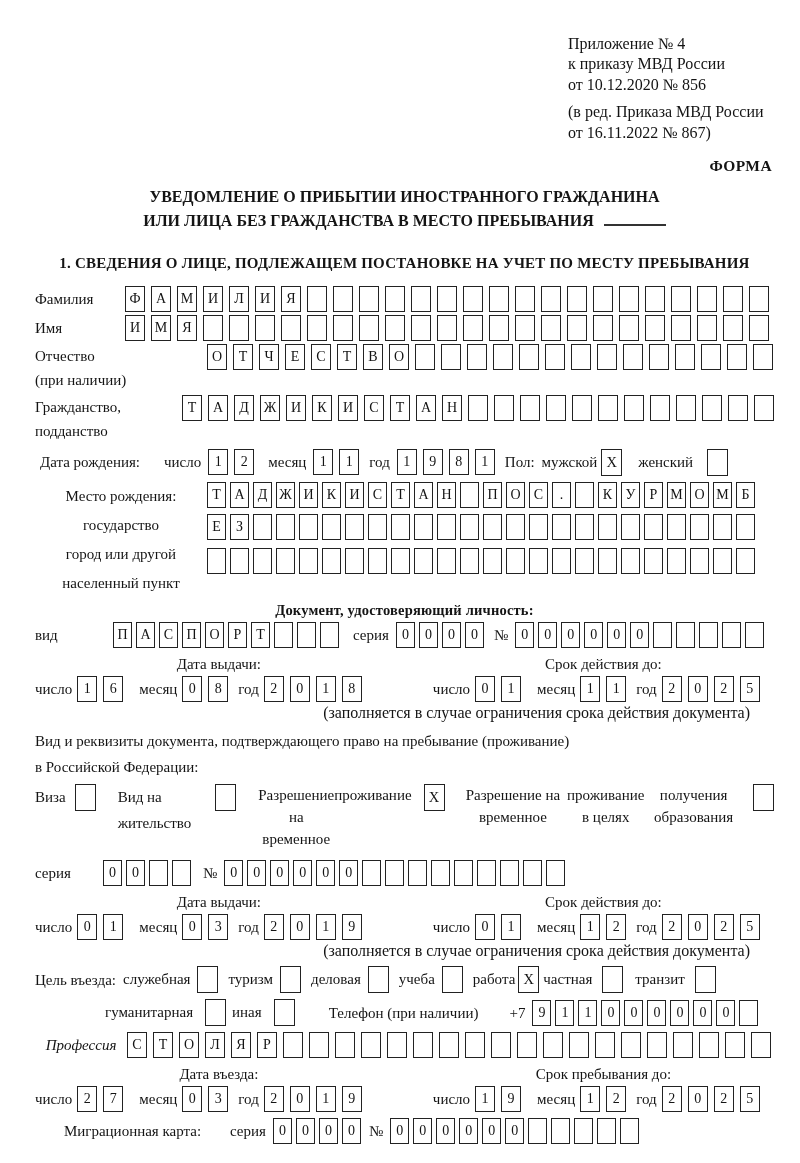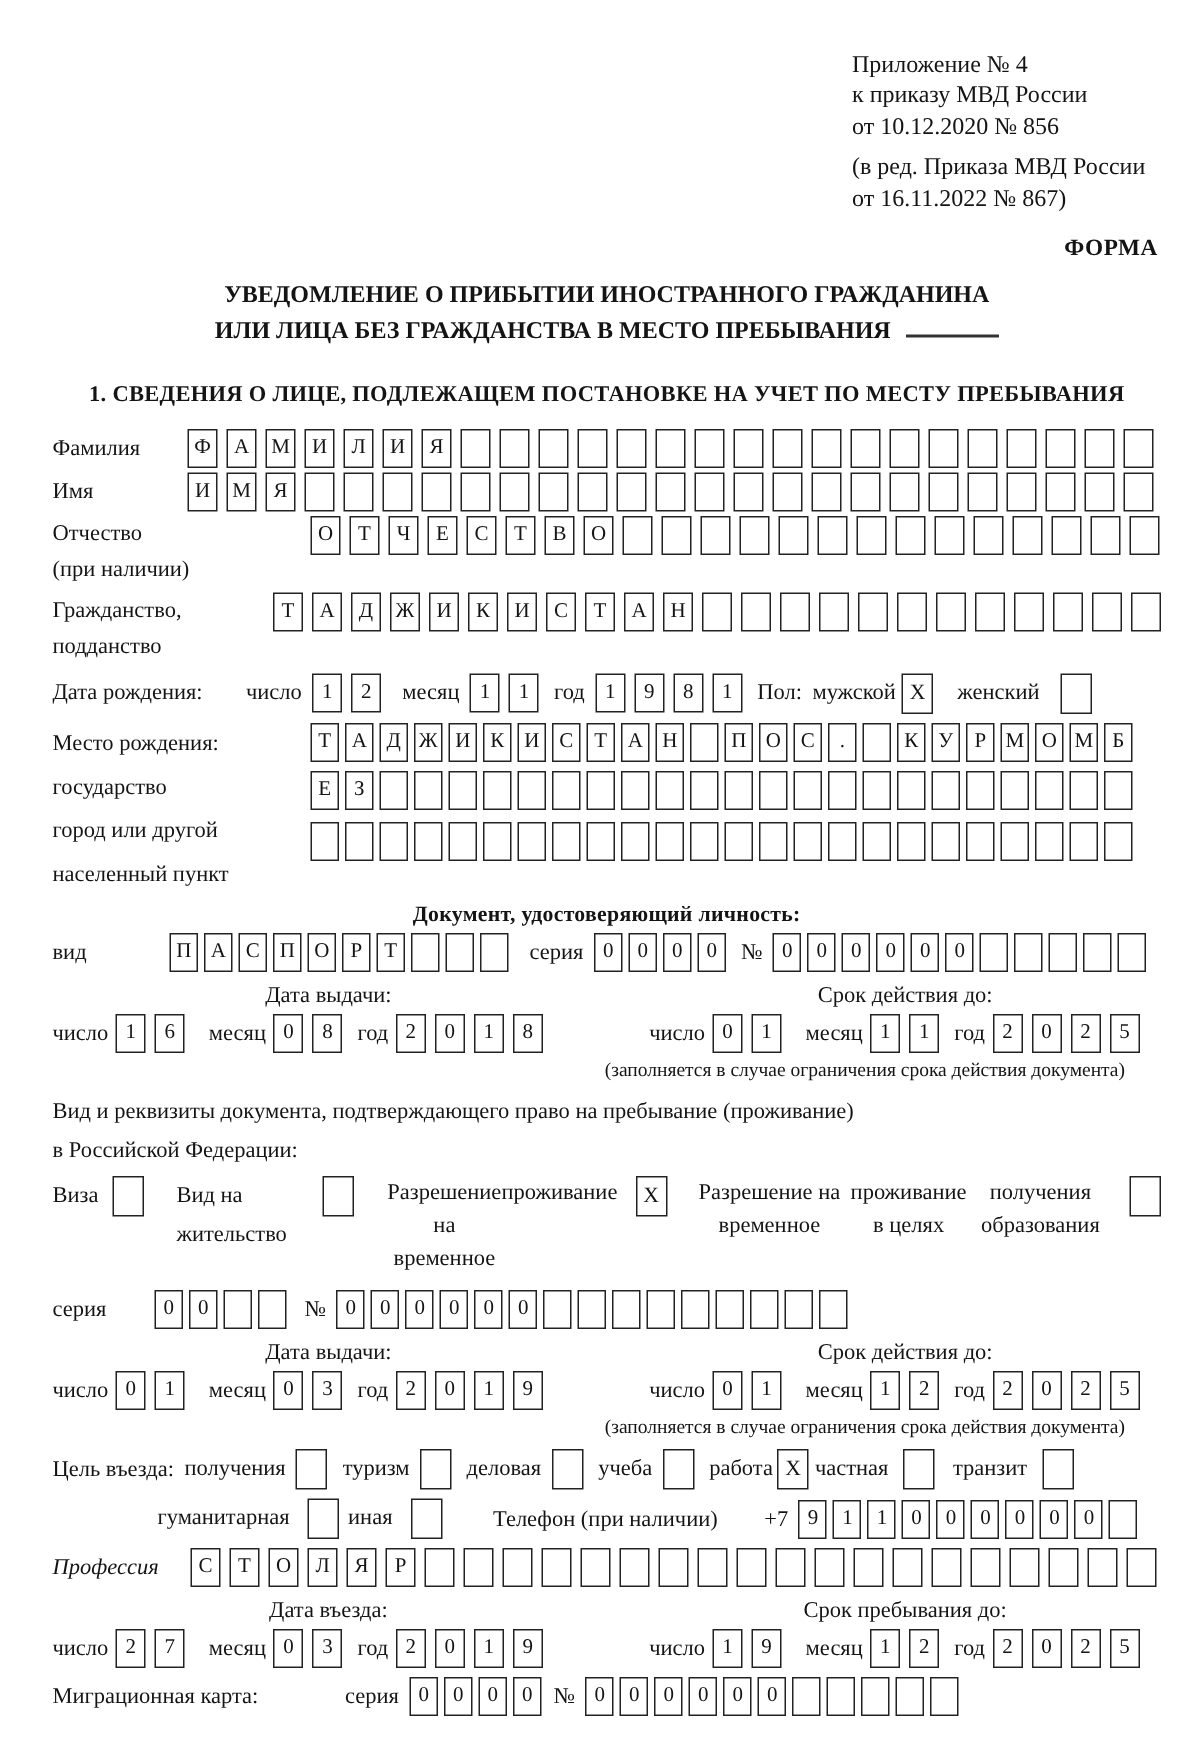--- a/index.html
+++ b/index.html
@@ -20,29 +20,29 @@
   .r{display:flex;align-items:flex-start;margin-top:3px;}
   .lab{flex:0 0 auto;line-height:26px;}
   .lab2{line-height:24px;}
   .cells{display:flex;flex-wrap:nowrap;}
   .cell{box-sizing:border-box;flex:0 0 auto;width:20px;height:26px;border:1.7px solid #222;
         margin-right:6px;display:flex;align-items:center;justify-content:center;font-size:14px;background:#fff;}
   .tight .cell{width:19px;margin-right:4px;}
   .cbox{box-sizing:border-box;display:inline-flex;flex:0 0 auto;width:21px;height:27px;border:1.7px solid #222;
         align-items:center;justify-content:center;font-size:14.5px;background:#fff;}
   .w{line-height:26px;margin-right:7px;}
-  .mt6{margin-top:6px;}
+  .mt6{margin-top:6px;text-align:center;}
   
   .dpair{display:flex;margin-top:6px;}
   .dg-l{width:372px;}
   .dg-r{width:345px;margin-left:30px;}
   .dg-title{text-align:center;line-height:20px;}
   .dg-row{display:flex;align-items:center;margin-top:2px;}
   .dg-row .w{margin-right:5px;}
-  .note{font-size:13px;text-align:right;margin-top:2px;padding-right:24px;line-height:18px;}
+  .note{font-size:16px;text-align:right;margin-top:2px;padding-right:24px;line-height:18px;}
   
   .res-row{display:flex;align-items:flex-start;margin-top:4px;}
   .opt-lines{display:flex;flex-direction:row;text-align:center;line-height:22px;}
   
   .p-opt{display:flex;align-items:center;}
   .p-opt .cbox{margin-left:7px;}
 </style>
 </head>
 <body>
 
@@ -487,21 +487,21 @@
             <span class="cell">5</span>
           </span>
       </div>
     </div>
   </div>
   <div class="note">(заполняется в случае ограничения срока действия документа)</div>
 
   <div class="r mt6" style="align-items:center;">
     <span class="w">Цель въезда:</span>
     <span class="p-opt">
-        <span>получения</span>
+        <span>служебная</span>
         <span class="cbox"></span>
       </span>
     <span class="p-opt" style="margin-left:10px;">
         <span>туризм</span>
         <span class="cbox"></span>
       </span>
     <span class="p-opt" style="margin-left:10px;">
         <span>деловая</span>
         <span class="cbox"></span>
       </span>

